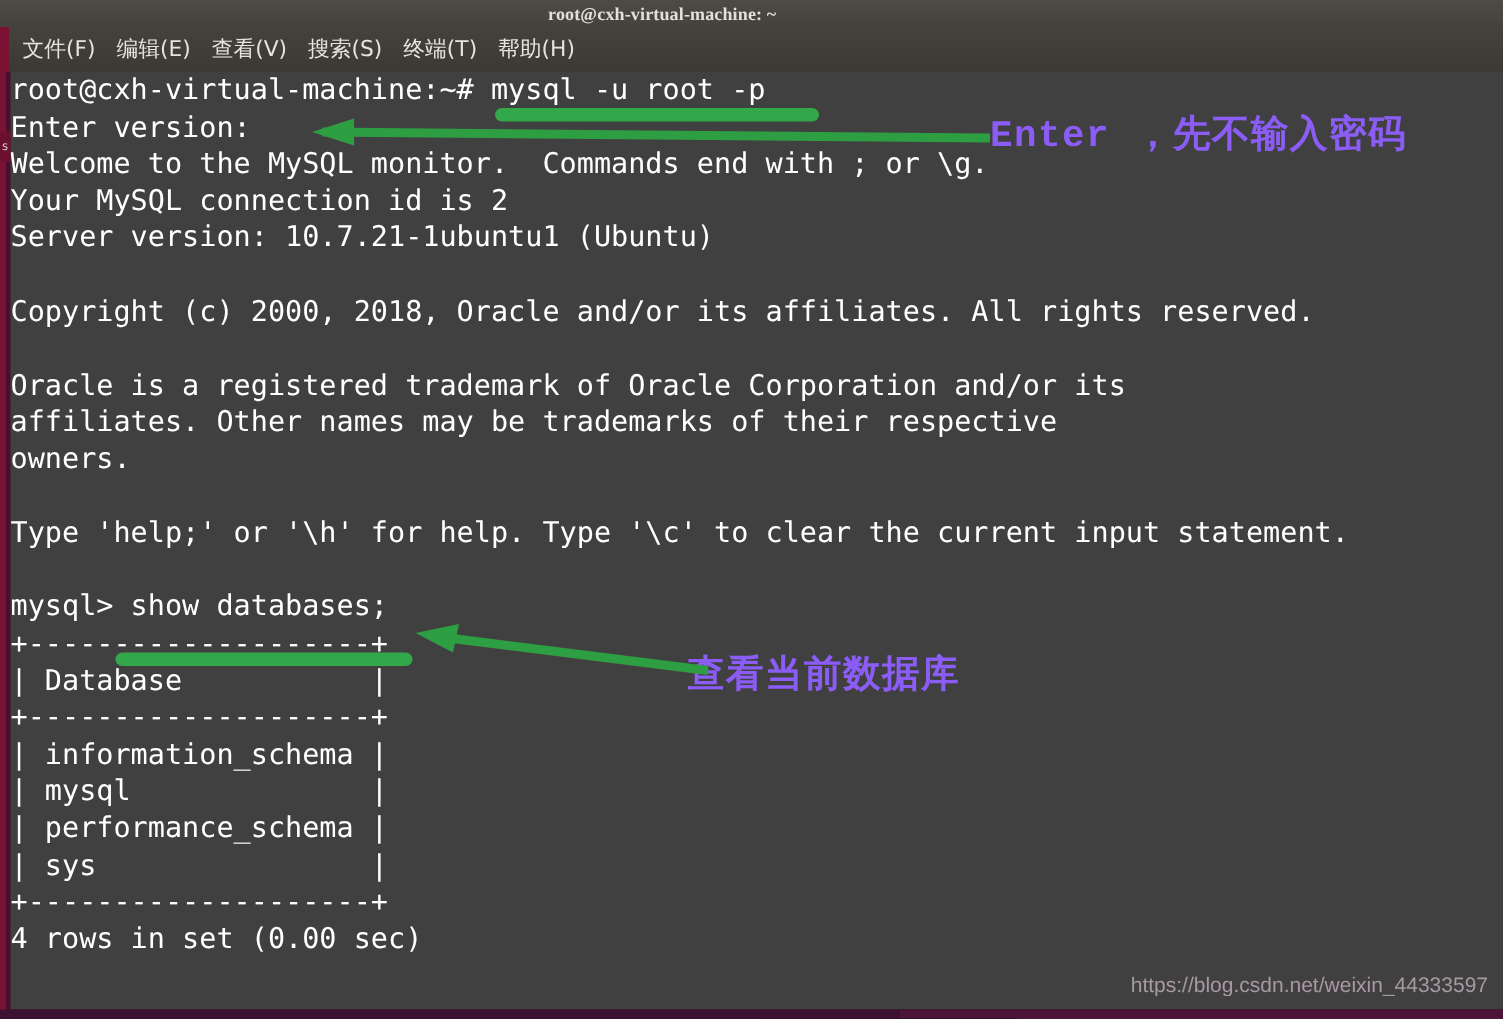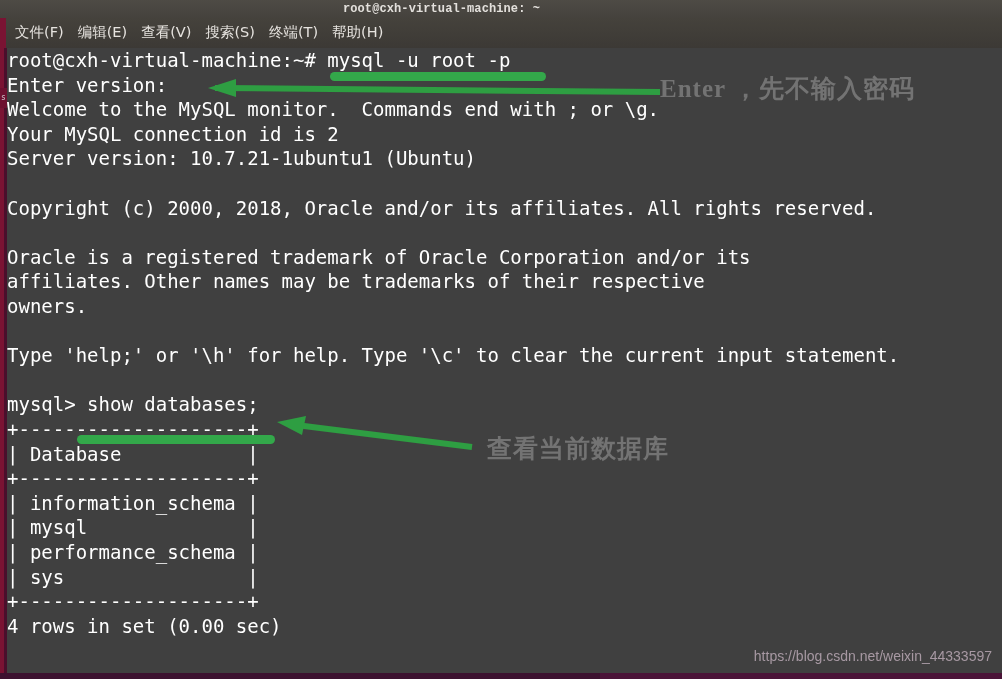--- a/index.html
+++ b/index.html
@@ -22,21 +22,21 @@
     width:1002px; height:18px;
     background:#4a4742;
     background:linear-gradient(to bottom,#4e4b45,#45423d);
   }
   #titlebar-text {
     position:absolute; left:0; top:0;
     width:853px; height:18px;
     line-height:18px;
     text-align:center;
     color:#e3e0dc;
-    font-family:Liberation Mono, monospace;
+    font-family:Liberation Serif, serif;
     font-size:12px;
     font-weight:bold;
     letter-spacing:0.1px;
     white-space:nowrap;
     padding-left:30px;
   }
 
   
   #menubar {
     position:absolute; left:0; top:18px;
@@ -121,32 +121,32 @@
 
   
   #overlay {
     position:absolute; left:0; top:0;
     width:1002px; height:679px;
     pointer-events:none;
     z-index:9;
   }
   .ann-text {
     position:absolute;
-    color:#737373;
-    font-family:Liberation Serif, serif;
+    color:#8b5cf6;
+    font-family:Liberation Mono, monospace;
     font-weight:bold;
     white-space:pre;
   }
   #ann-enter {
     left:660px; top:72px;
     font-size:25px;
     letter-spacing:1px;
   }
   #ann-show {
-    left:487px; top:432px;
+    left:458px; top:432px;
     font-size:25px;
     letter-spacing:1px;
     text-align:center;
   }
 
   
   #watermark {
     position:absolute;
     right:10px; top:648px;
     color:#b9a8b4;

